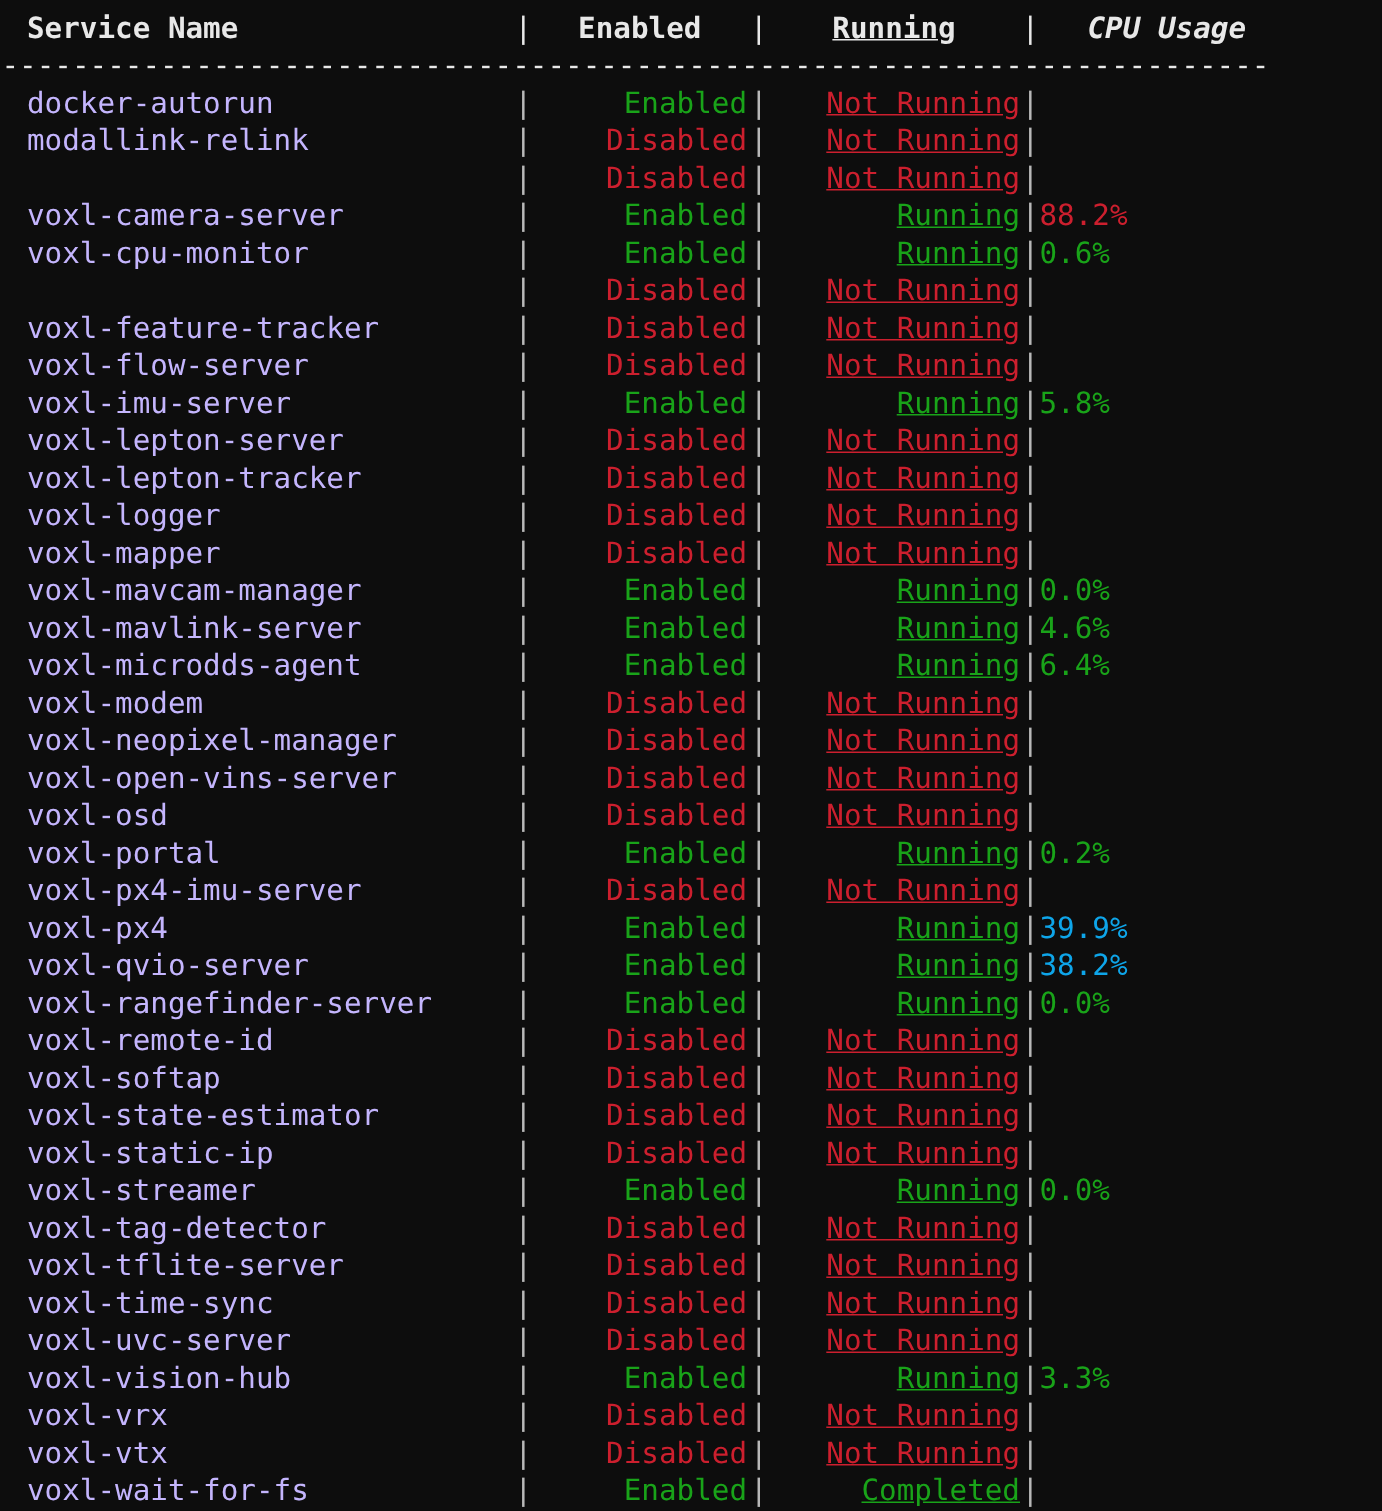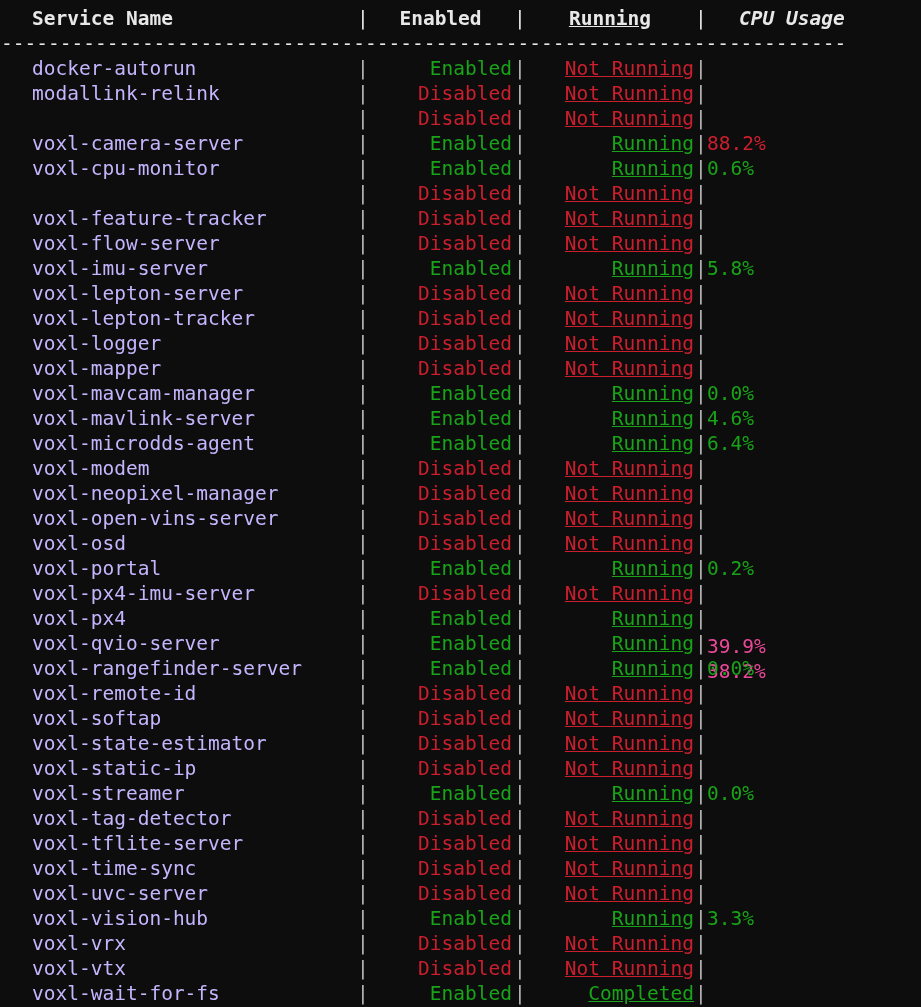--- a/index.html
+++ b/index.html
@@ -17,21 +17,20 @@
     font-size: 19.5px;
     line-height: 25px;
     letter-spacing: 0px;
     -webkit-font-smoothing: antialiased;
   }
   .rows {
     position: absolute;
     left: 0;
     top: 6px;
     width: 788px;
-    padding-left: 14px;
   }
   .row {
     position: relative;
     height: 25px;
     white-space: pre;
   }
   .cell {
     position: absolute;
     top: 0;
     height: 25px;
@@ -80,21 +79,21 @@
     color: #e8e8e8;
     overflow: hidden;
     width: 921px;
   }
   .divider span { padding-left: 1px; }
   
   .svc      { color: #c4b5fd; }
   .pipe     { color: #b8b8b8; }
   .ok       { color: #19a319; }
   .bad      { color: #cc1f2e; }
-  .warn     { color: #ec4899; margin-top: 28px; }
+  .warn     { color: #0ea5e9; }
   .crit     { color: #cc1f2e; }
   .blank    { color: transparent; }
 </style>
 </head>
 <body>
 
 <div id="terminal">
 
   <div class="rows" style="top:6px;">
     <div class="row header">

